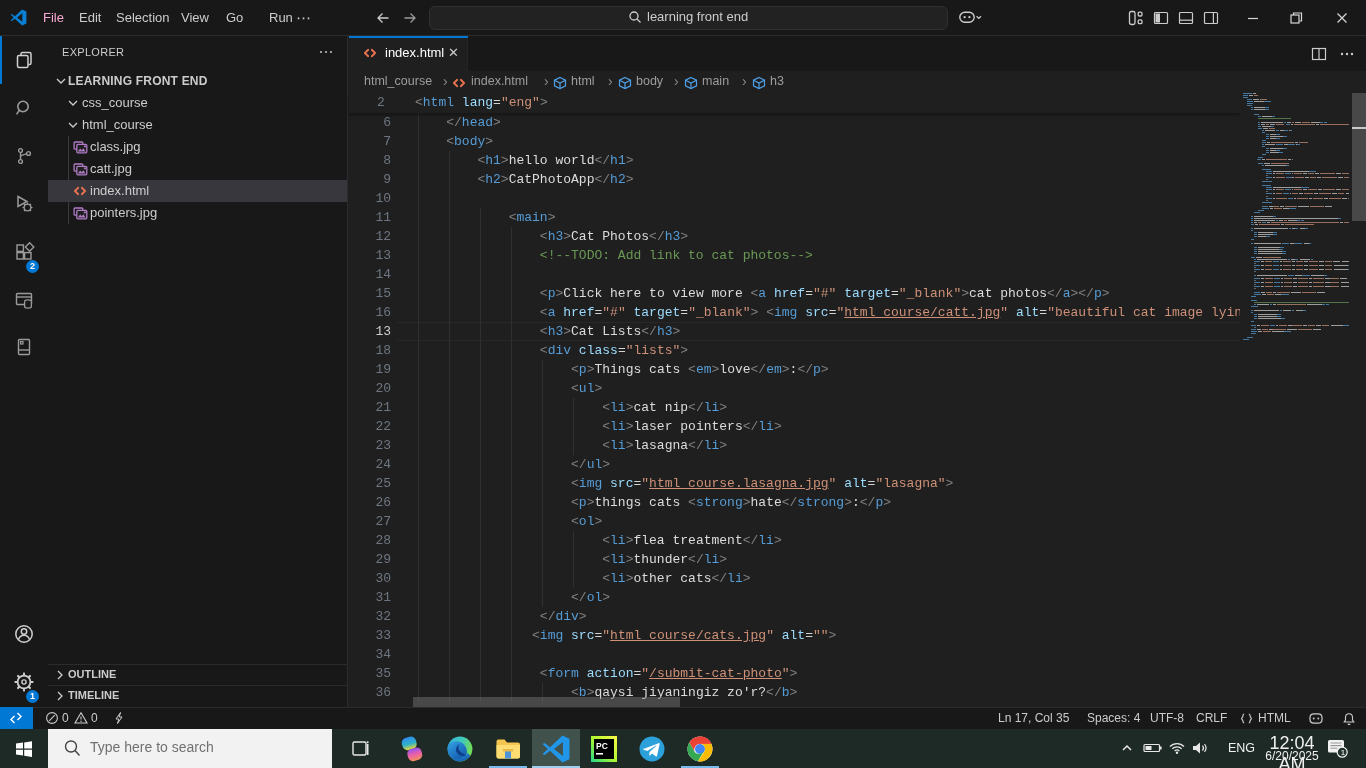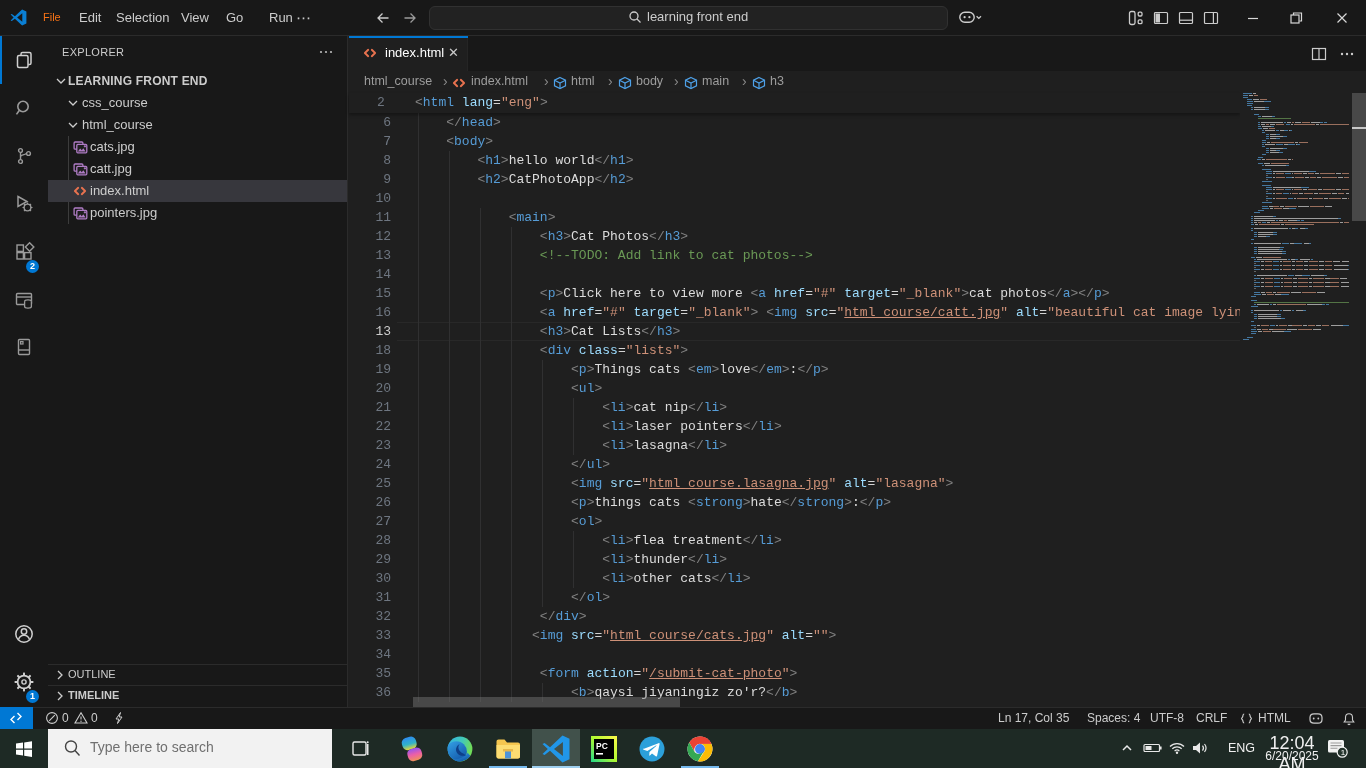--- a/index.html
+++ b/index.html
@@ -13,21 +13,21 @@
 .cur { color:#cccccc; font-weight:normal; }
 u { text-decoration:underline; }
 </style>
 </head>
 <body>
 
 <div class="abs" style="left:0;top:0;width:1366px;height:36px;background:#181818;border-bottom:1px solid #2b2b2b">
   <span class="abs" style="left:10px;top:9px"><svg width="17" height="17" viewBox="0 0 17 17" style="">
         <path d="M12.1 0.6 L4.9 7.3 L1.8 5.0 L0.6 5.6 L3.6 8.5 L0.6 11.4 L1.8 12.0 L4.9 9.7 L12.1 16.4 L16.4 14.4 L16.4 2.6 Z M12.3 4.2 L12.3 12.8 L7.1 8.5 Z" fill="#0a7fd4"></path>
       </svg></span>
-  <span class="abs" style="left:43px;top:0;height:35px;line-height:35px;font-size:11px;color:#f97316">File</span>
+  <span class="abs" style="left:43px;top:0;height:35px;line-height:35px;font-size:13px;color:#f9a8d4">File</span>
   <span class="abs" style="left:79px;top:0;height:35px;line-height:35px;font-size:13px;color:#cccccc">Edit</span>
   <span class="abs" style="left:116px;top:0;height:35px;line-height:35px;font-size:13px;color:#cccccc">Selection</span>
   <span class="abs" style="left:181px;top:0;height:35px;line-height:35px;font-size:13px;color:#cccccc">View</span>
   <span class="abs" style="left:226px;top:0;height:35px;line-height:35px;font-size:13px;color:#cccccc">Go</span>
   <span class="abs" style="left:269px;top:0;height:35px;line-height:35px;font-size:13px;color:#cccccc">Run</span>
   <span class="abs" style="left:296px;top:0;height:35px;line-height:35px;font-size:15px;color:#cccccc">⋯</span>
   <span class="abs" style="left:375px;top:9.5px"><svg width="16" height="16" viewBox="0 0 16 16" style="">
         <path d="M13.5 8 H3 M7.5 3.5 L3 8 L7.5 12.5" fill="none" stroke="#cccccc" stroke-width="1.3"></path>
       </svg></span>
   <span class="abs" style="left:402px;top:9.5px"><svg width="16" height="16" viewBox="0 0 16 16" style="">
@@ -160,21 +160,21 @@
           </svg></span>
         <span class="abs" style="left:34px;top:3px;font-size:13px;color:#cccccc">html_course</span>
       </div>
 <div class="abs" style="left:0;top:100px;width:299px;height:22px;">
         <span class="abs" style="left:24px;top:3px"><svg width="16" height="16" viewBox="0 0 16 16" style="">
             <rect x="2.1" y="3" width="8.8" height="7.2" rx="1" fill="none" stroke="#b07cc6" stroke-width="1.3"></rect>
             <rect x="4.8" y="5.4" width="10" height="8.4" rx="1" fill="#1f1f1f" stroke="#b07cc6" stroke-width="1.3"></rect>
             <path d="M5.8 12.6 l2.4-3 1.6 1.7 1.5-2 2.3 3.3 z" fill="#b07cc6"></path>
             <path d="M12.9 6.2 v2.2 M11.8 7.3 h2.2" stroke="#b07cc6" stroke-width="1"></path>
           </svg></span>
-        <span class="abs" style="left:42px;top:3px;font-size:13px;color:#cccccc">cats.jpg</span>
+        <span class="abs" style="left:42px;top:3px;font-size:13px;color:#cccccc">class.jpg</span>
       </div>
 <div class="abs" style="left:0;top:122px;width:299px;height:22px;text-decoration:underline;">
         <span class="abs" style="left:24px;top:3px"><svg width="16" height="16" viewBox="0 0 16 16" style="">
             <rect x="2.1" y="3" width="8.8" height="7.2" rx="1" fill="none" stroke="#b07cc6" stroke-width="1.3"></rect>
             <rect x="4.8" y="5.4" width="10" height="8.4" rx="1" fill="#1f1f1f" stroke="#b07cc6" stroke-width="1.3"></rect>
             <path d="M5.8 12.6 l2.4-3 1.6 1.7 1.5-2 2.3 3.3 z" fill="#b07cc6"></path>
             <path d="M12.9 6.2 v2.2 M11.8 7.3 h2.2" stroke="#b07cc6" stroke-width="1"></path>
           </svg></span>
         <span class="abs" style="left:42px;top:3px;font-size:13px;color:#cccccc">catt.jpg</span>
       </div>
@@ -191,21 +191,21 @@
             <path d="M5.8 12.6 l2.4-3 1.6 1.7 1.5-2 2.3 3.3 z" fill="#b07cc6"></path>
             <path d="M12.9 6.2 v2.2 M11.8 7.3 h2.2" stroke="#b07cc6" stroke-width="1"></path>
           </svg></span>
         <span class="abs" style="left:42px;top:3px;font-size:13px;color:#cccccc">pointers.jpg</span>
       </div>
   </div>
   <div class="abs" style="left:0;top:628px;width:299px;height:21px;border-top:1px solid #2b2b2b">
     <span class="abs" style="left:4px;top:2px"><svg width="16" height="16" viewBox="0 0 16 16" style="">
           <path d="M6 4 L10 8 L6 12" fill="none" stroke="#cccccc" stroke-width="1.3"></path>
         </svg></span>
-    <span class="abs" style="left:20px;top:3px;font-size:11px;font-weight:400;color:#cccccc">OUTLINE</span>
+    <span class="abs" style="left:20px;top:3px;font-size:11px;font-weight:700;color:#cccccc">OUTLINE</span>
   </div>
   <div class="abs" style="left:0;top:649px;width:299px;height:22px;border-top:1px solid #2b2b2b">
     <span class="abs" style="left:4px;top:2px"><svg width="16" height="16" viewBox="0 0 16 16" style="">
           <path d="M6 4 L10 8 L6 12" fill="none" stroke="#cccccc" stroke-width="1.3"></path>
         </svg></span>
     <span class="abs" style="left:20px;top:3px;font-size:11px;font-weight:700;color:#cccccc">TIMELINE</span>
   </div>
 </div>
 
 <div class="abs" style="left:349px;top:36px;width:1017px;height:671px;background:#1f1f1f">

